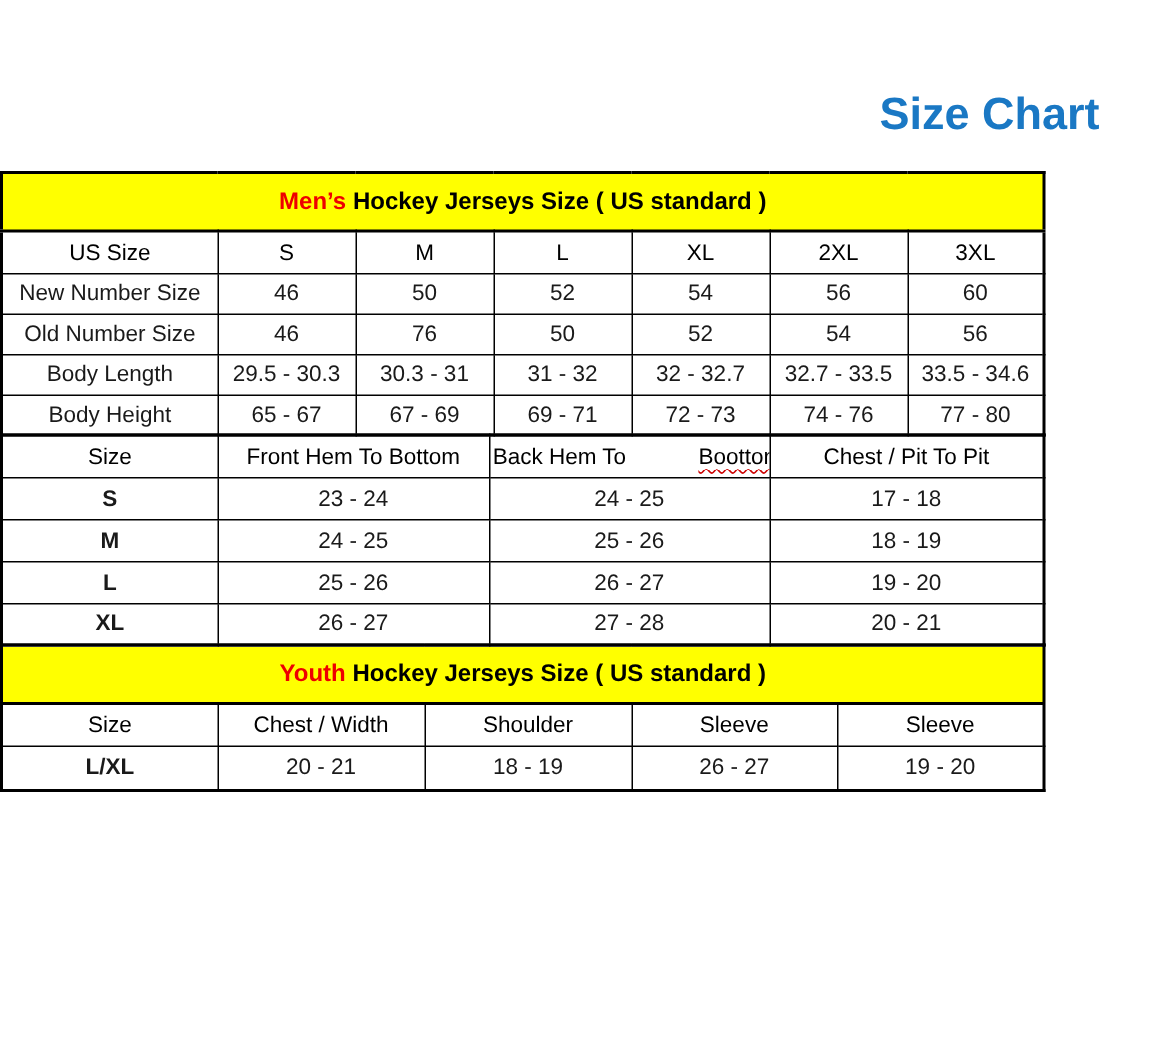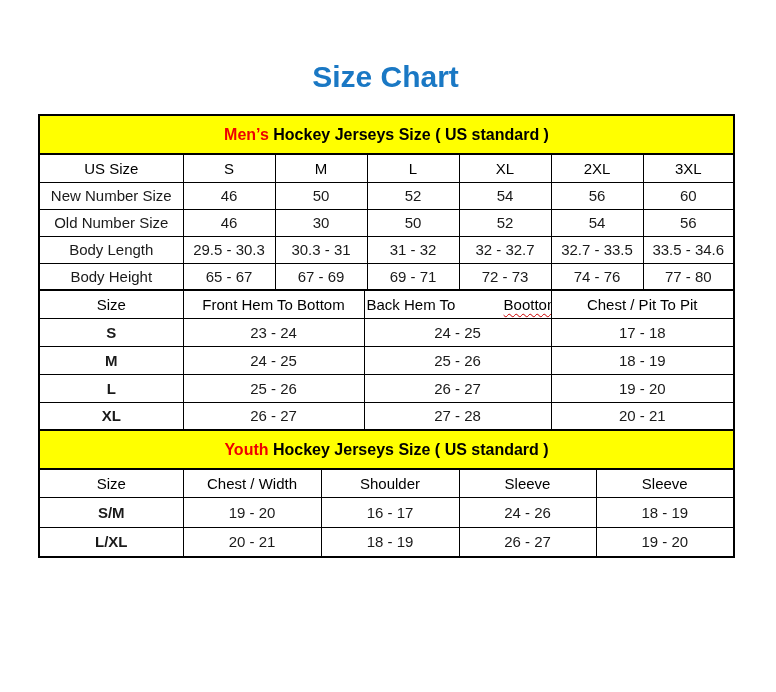--- a/index.html
+++ b/index.html
@@ -9,25 +9,25 @@
     --line:#000000;
   }
   *{box-sizing:border-box;}
   html,body{margin:0;padding:0;}
   body{
     width:776px;height:692px;overflow:hidden;background:#ffffff;
     font-family:"Liberation Sans","DejaVu Sans",sans-serif;color:#1a1a1a;
   }
   .page{padding-top:60px;}
   .title{
-    width:695px;margin:0 0 20px 38px;text-align:center;
+    width:695px;margin:0 0 20px 38px;text-align:right;
     font-size:30px;font-weight:bold;color:var(--title-blue);
     letter-spacing:0px;
   }
-  .tables{width:695px;margin-left:38px;}
+  .tables{width:695px;}
   table{
     table-layout:fixed;width:695px;border-collapse:collapse;
     border:2px solid var(--line);
   }
   table + table{margin-top:-2px;}
   th,td{
     border:1px solid var(--line);text-align:center;vertical-align:middle;
     padding:0 2px;font-size:15px;overflow:hidden;white-space:nowrap;
   }
   tr.band th{
@@ -84,21 +84,21 @@
             <td>46</td>
             <td>50</td>
             <td>52</td>
             <td>54</td>
             <td>56</td>
             <td>60</td>
           </tr>
           <tr>
             <td class="rowlabel">Old Number Size</td>
             <td>46</td>
-            <td>30</td>
+            <td>76</td>
             <td>50</td>
             <td>52</td>
             <td>54</td>
             <td>56</td>
           </tr>
           <tr>
             <td class="rowlabel">Body Length</td>
             <td>29.5 - 30.3</td>
             <td>30.3 - 31</td>
             <td>31 - 32</td>
@@ -174,27 +174,20 @@
           <tr class="cols">
             <th>Size</th>
             <th>Chest / Width</th>
             <th>Shoulder</th>
             <th>Sleeve</th>
             <th>Sleeve</th>
           </tr>
         </thead>
         <tbody>
           <tr>
-            <td class="rowlabel">S/M</td>
-            <td>19 - 20</td>
-            <td>16 - 17</td>
-            <td>24 - 26</td>
-            <td>18 - 19</td>
-          </tr>
-          <tr>
             <td class="rowlabel">L/XL</td>
             <td>20 - 21</td>
             <td>18 - 19</td>
             <td>26 - 27</td>
             <td>19 - 20</td>
           </tr>
         </tbody>
       </table>
   </div>
 </div>

